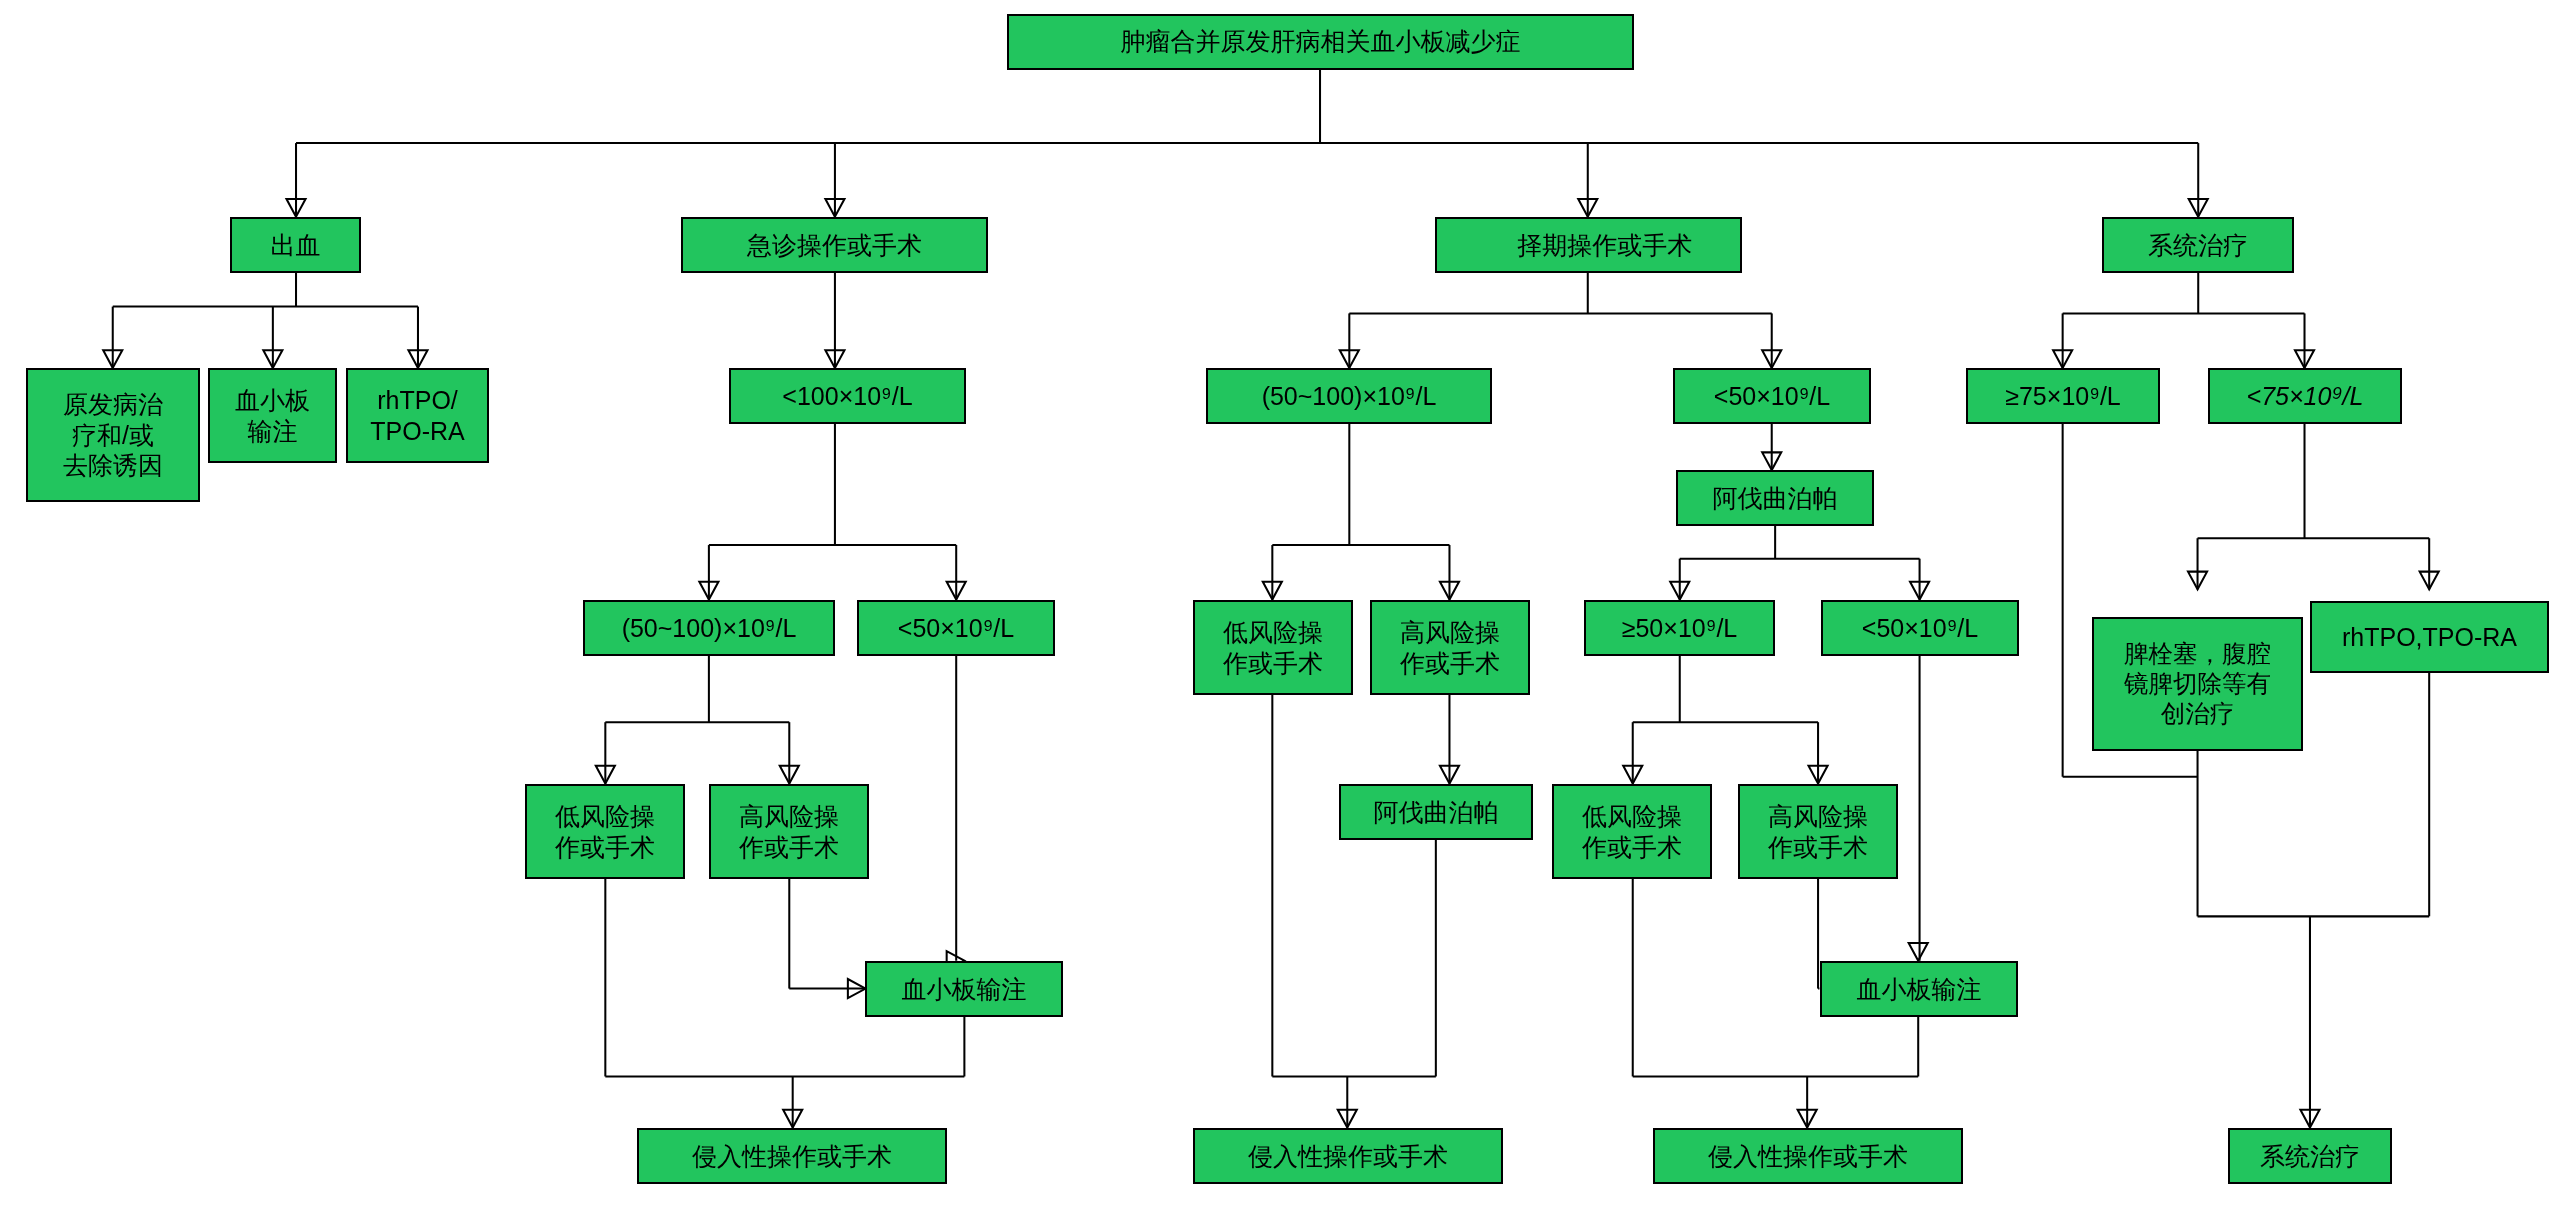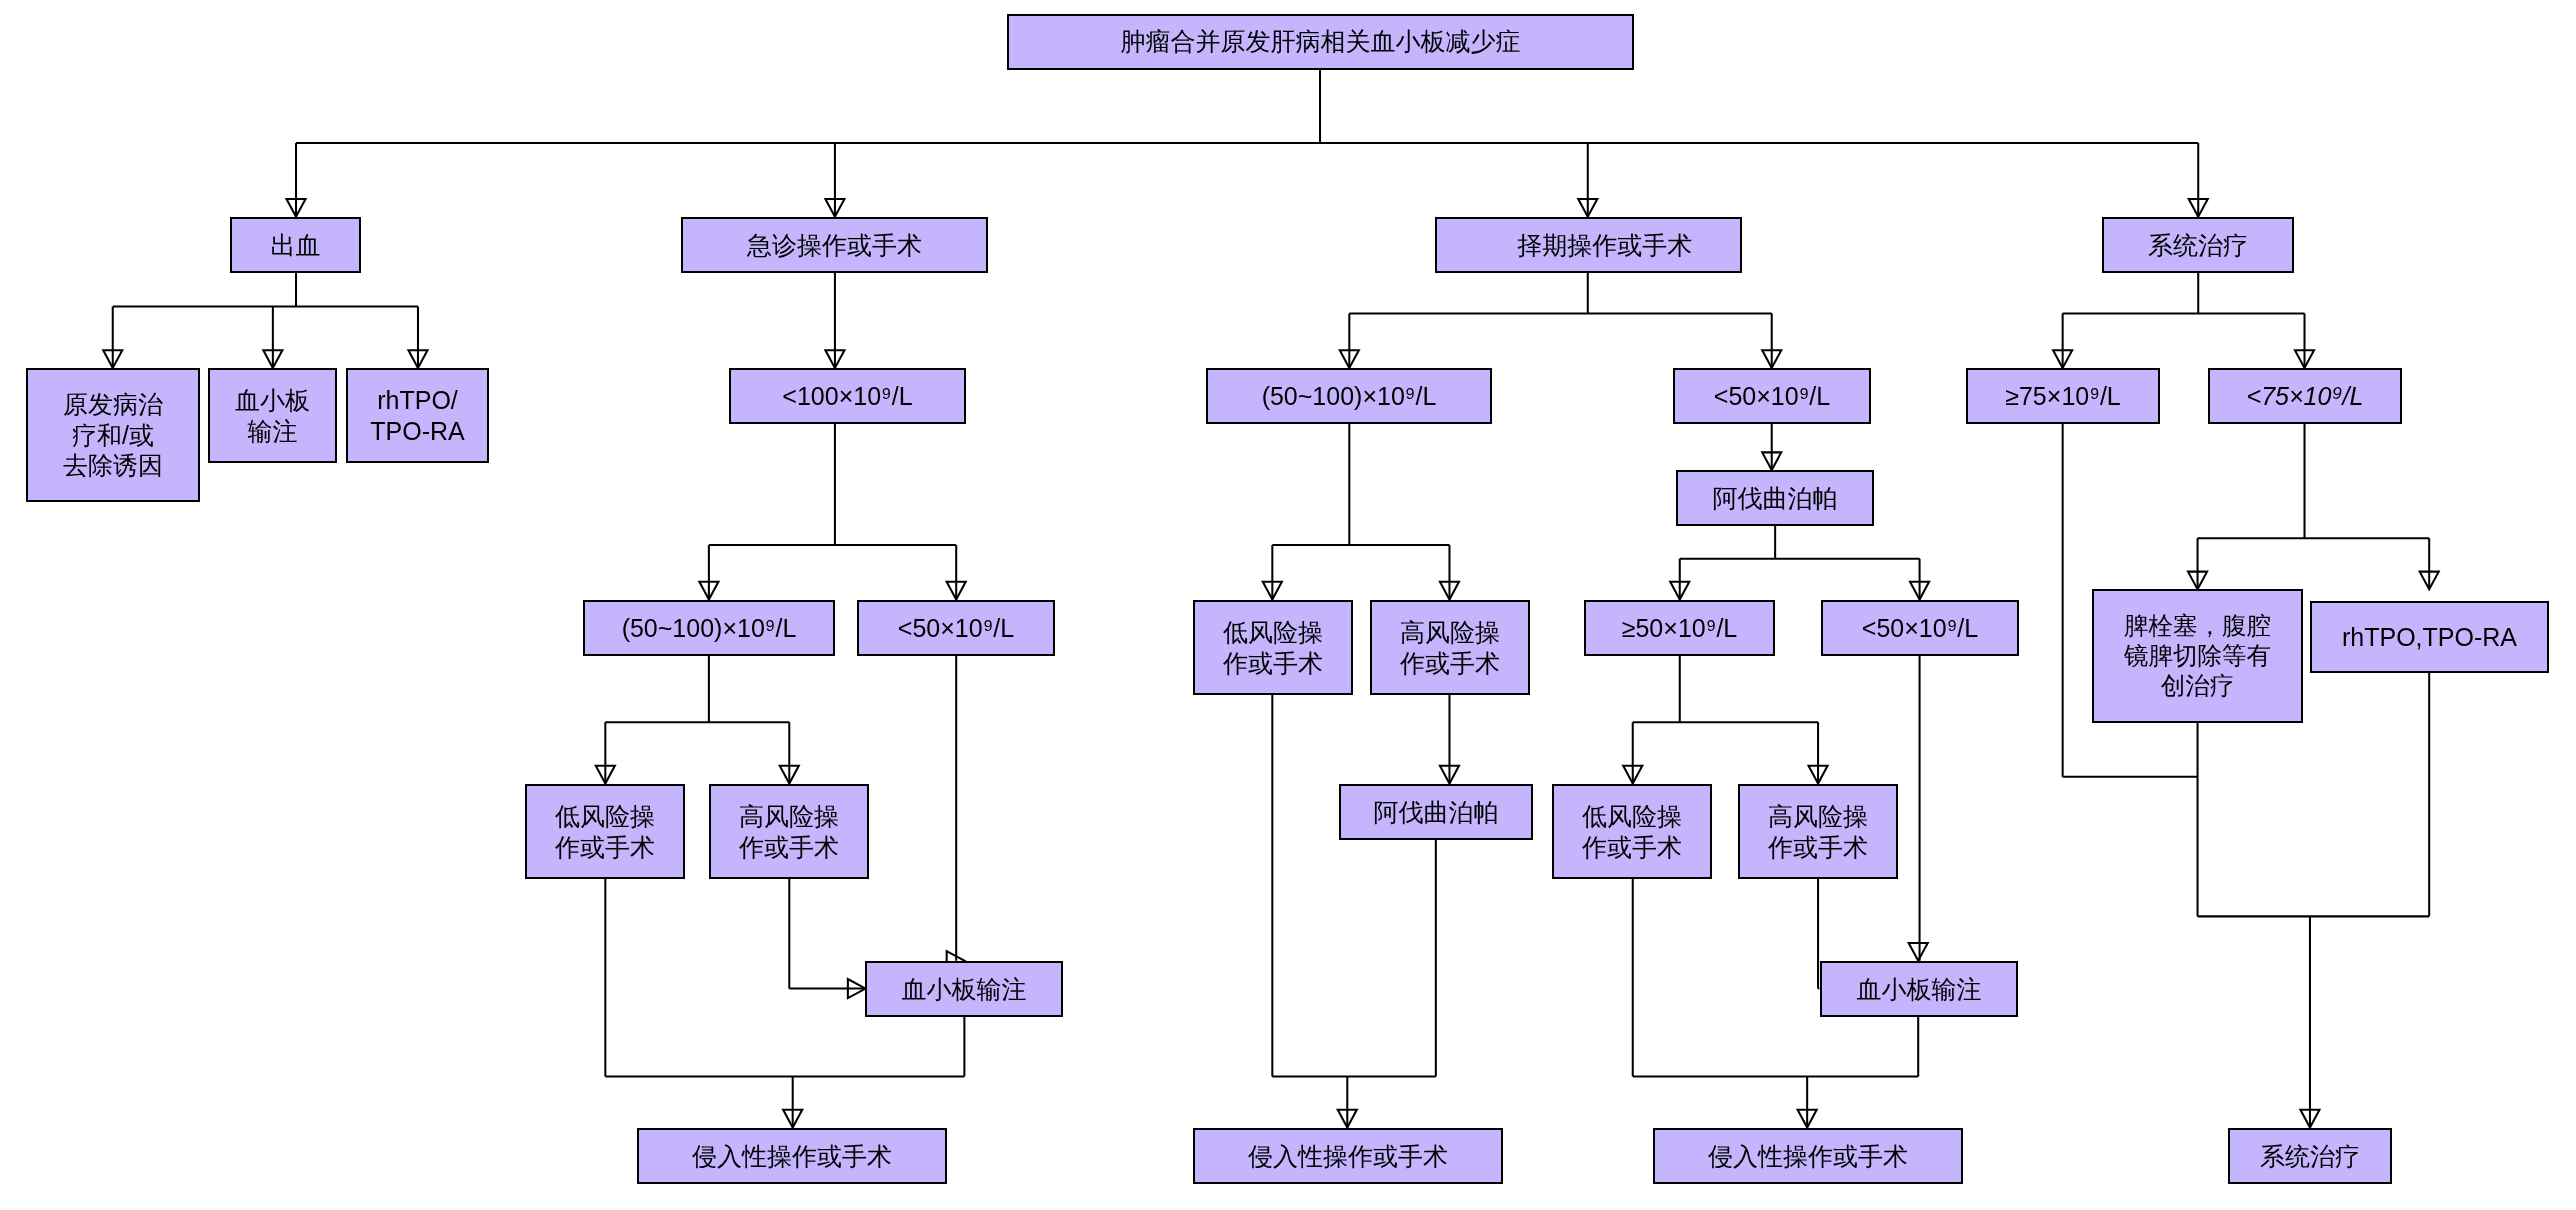--- a/index.html
+++ b/index.html
@@ -1,21 +1,21 @@
 <!DOCTYPE html>
 <html style="font-size:11px"><head>
 <meta charset="utf-8">
 <style>
   html,body{margin:0;padding:0;background:#ffffff;}
   body{font-family:"Liberation Sans","DejaVu Sans",sans-serif;}
   #canvas{position:relative;width:2576px;height:1210px;background:#fff;overflow:hidden;}
-  .node{position:absolute;box-sizing:border-box;border:2px solid #000;background:#c4b5fd;
+  .node{position:absolute;box-sizing:border-box;border:2px solid #000;background:#22c55e;
         display:flex;align-items:center;justify-content:center;text-align:center;
         font-size:25px;line-height:1.22;color:#000;padding:2.7px 5.5px;white-space:pre-line;}
-  .node.small{font-size:24.5px;}
+  .node.small{font-size:24.5px;margin-top:28px;}
   svg.edges{position:absolute;left:0;top:0;width:2576px;height:1210px;pointer-events:none;}
   svg.edges line, svg.edges path{stroke:#000;stroke-width:3;fill:none;}
 </style>
 </head>
 <body>
 
 <div id="canvas">
 
   <svg class="edges" viewBox="0 0 3780 1776">
 

